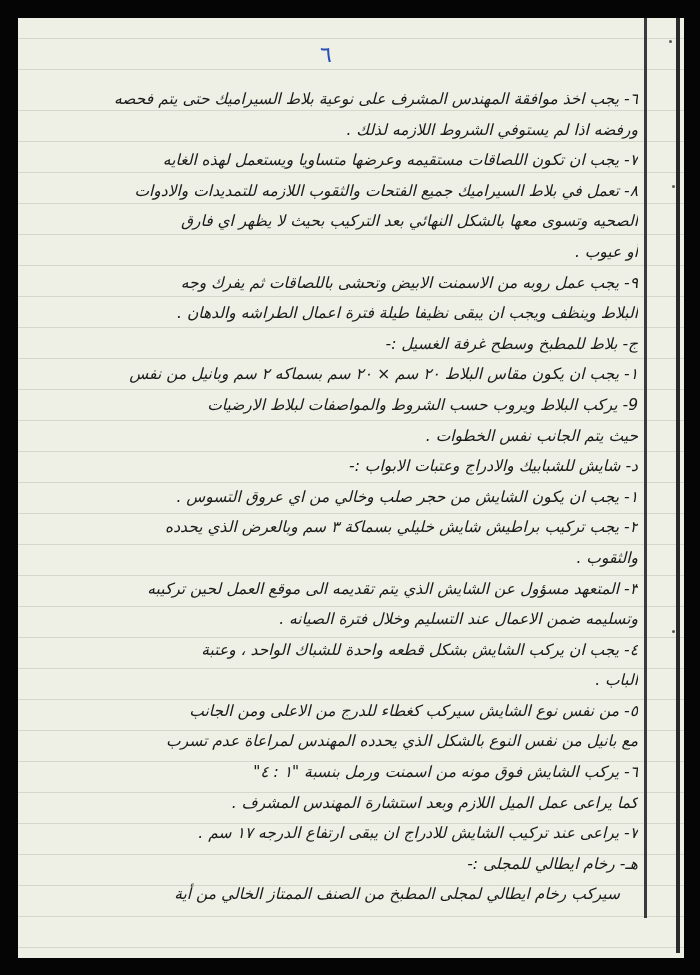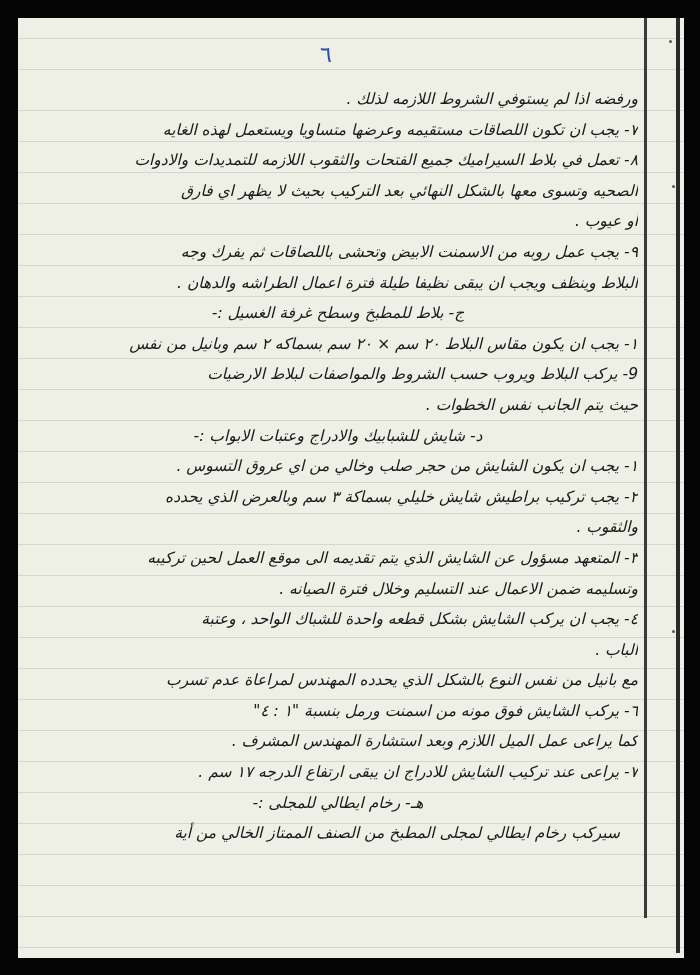--- a/index.html
+++ b/index.html
@@ -23,53 +23,55 @@
     position: absolute; left: 320px; top: 42px; color: #2a4fb5; font-size: 22px;
     font-family: "DejaVu Serif", serif;
   }
   .content {
     position: absolute; left: 38px; top: 84px; width: 600px;
     direction: rtl; text-align: right; color: #1a1a1a;
     font-family: "DejaVu Sans", sans-serif; font-size: 15.5px; line-height: 30.6px;
     font-style: italic;
   }
   .line { white-space: nowrap; overflow: hidden; height: 30.6px; }
-  .line.heading { font-weight: normal; text-align: center; }
+  .line.heading { font-weight: normal; }
   .line.indent { padding-right: 18px; }
   .smudge { position: absolute; width: 3px; height: 3px; background: #555; border-radius: 50%; }
 </style>
 </head>
 <body>
 
 <div class="paper"></div>
 <div class="margin-line"></div>
 <div class="margin-line-outer"></div>
 
 <div class="page-number">٦</div>
 
 <div class="content" id="content">
+    <div class="line">٦- يجب اخذ موافقة المهندس المشرف على نوعية بلاط السيراميك حتى يتم فحصه</div>
     <div class="line">ورفضه اذا لم يستوفي الشروط اللازمه لذلك .</div>
     <div class="line">٧- يجب ان تكون اللصاقات مستقيمه وعرضها متساويا ويستعمل لهذه الغايه</div>
     <div class="line">٨- تعمل في بلاط السيراميك جميع الفتحات والثقوب اللازمه للتمديدات والادوات</div>
     <div class="line">الصحيه وتسوى معها بالشكل النهائي بعد التركيب بحيث لا يظهر اي فارق</div>
     <div class="line">أو عيوب .</div>
     <div class="line">٩- يجب عمل روبه من الاسمنت الابيض وتحشى باللصاقات ثم يفرك وجه</div>
     <div class="line">البلاط وينظف ويجب ان يبقى نظيفا طيلة فترة اعمال الطراشه والدهان .</div>
     <div class="line heading">ج- بلاط للمطبخ وسطح غرفة الغسيل :-</div>
     <div class="line">١- يجب ان يكون مقاس البلاط ٢٠ سم × ٢٠ سم بسماكه ٢ سم وبانيل من نفس</div>
     <div class="line">9- يركب البلاط ويروب حسب الشروط والمواصفات لبلاط الارضيات</div>
     <div class="line">حيث يتم الجانب نفس الخطوات .</div>
     <div class="line heading">د- شايش للشبابيك والادراج وعتبات الابواب :-</div>
     <div class="line">١- يجب ان يكون الشايش من حجر صلب وخالي من اي عروق التسوس .</div>
     <div class="line">٢- يجب تركيب براطيش شايش خليلي بسماكة ٣ سم وبالعرض الذي يحدده</div>
     <div class="line">والثقوب .</div>
     <div class="line">٣- المتعهد مسؤول عن الشايش الذي يتم تقديمه الى موقع العمل لحين تركيبه</div>
     <div class="line">وتسليمه ضمن الاعمال عند التسليم وخلال فترة الصيانه .</div>
     <div class="line">٤- يجب ان يركب الشايش بشكل قطعه واحدة للشباك الواحد ، وعتبة</div>
     <div class="line">الباب .</div>
+    <div class="line">٥- من نفس نوع الشايش سيركب كغطاء للدرج من الاعلى ومن الجانب</div>
     <div class="line">مع بانيل من نفس النوع بالشكل الذي يحدده المهندس لمراعاة عدم تسرب</div>
     <div class="line">٦- يركب الشايش فوق مونه من اسمنت ورمل بنسبة "١ : ٤"</div>
     <div class="line">كما يراعى عمل الميل اللازم وبعد استشارة المهندس المشرف .</div>
     <div class="line">٧- يراعى عند تركيب الشايش للادراج ان يبقى ارتفاع الدرجه ١٧ سم .</div>
     <div class="line heading">هـ- رخام ايطالي للمجلى :-</div>
     <div class="line indent">سيركب رخام ايطالي لمجلى المطبخ من الصنف الممتاز الخالي من أية</div>
   </div>
 
 <div class="smudge" style="left:669px;top:40px;"></div>
 <div class="smudge" style="left:672px;top:185px;"></div>

